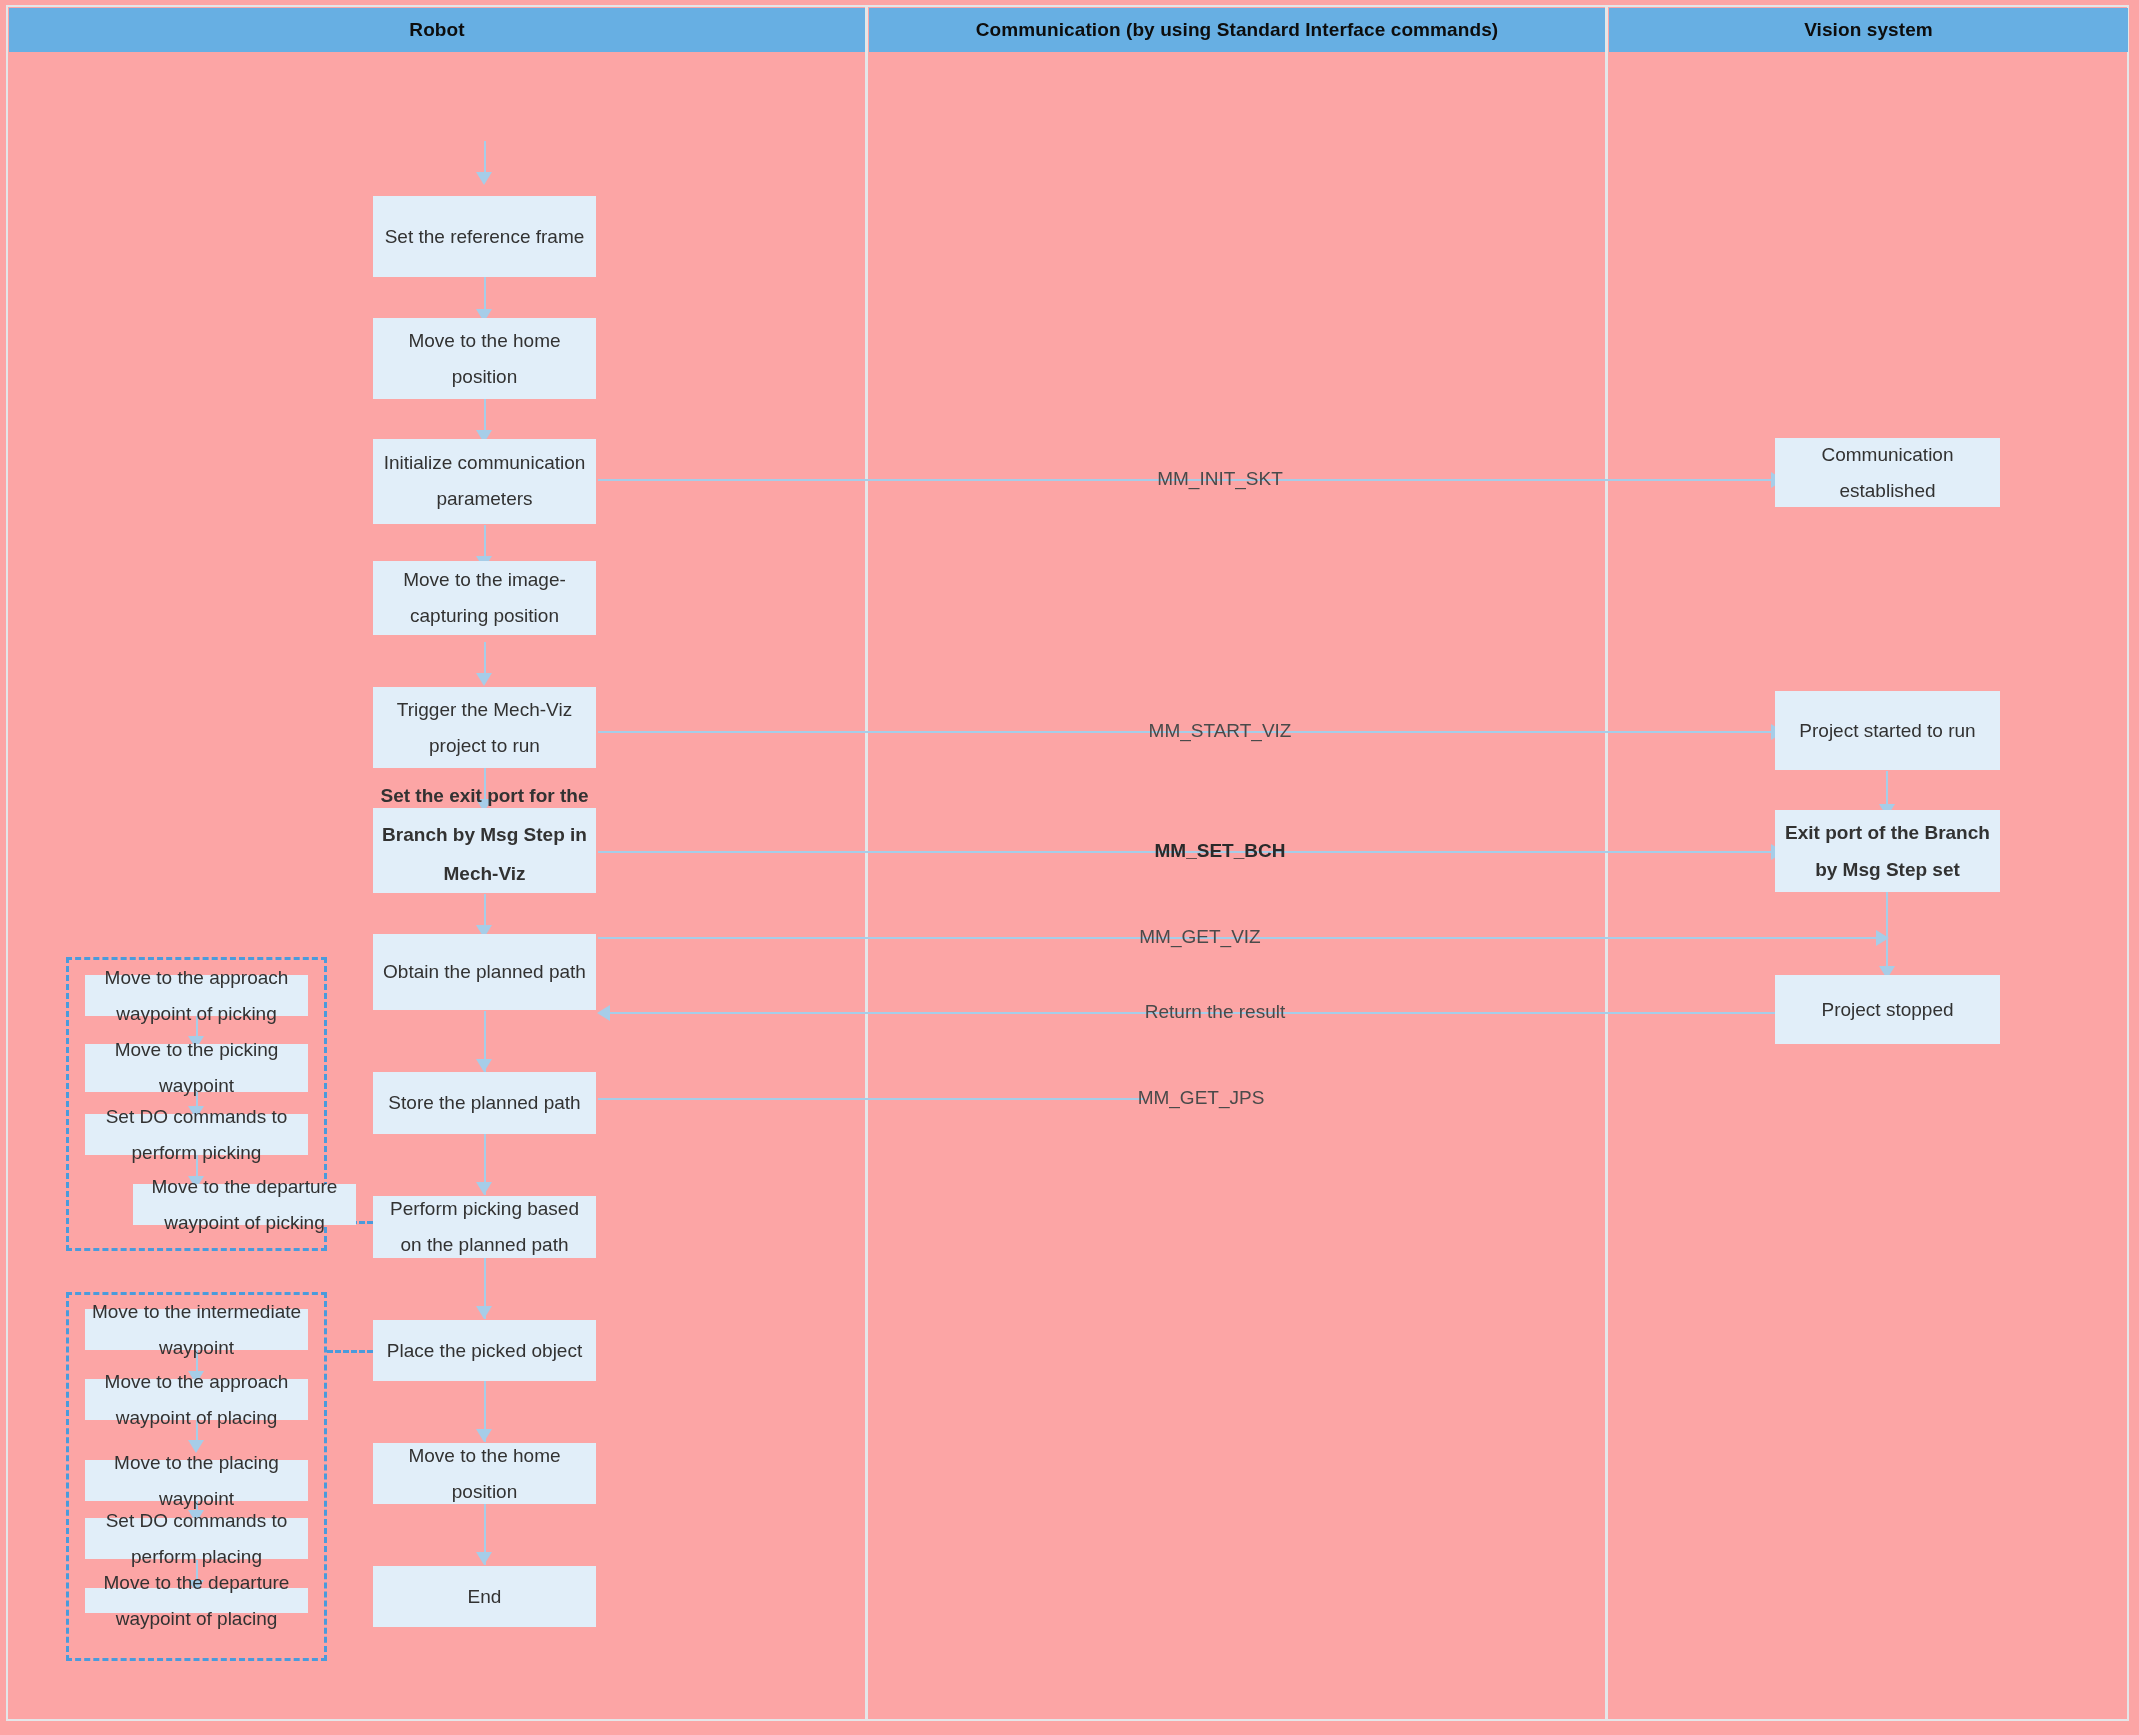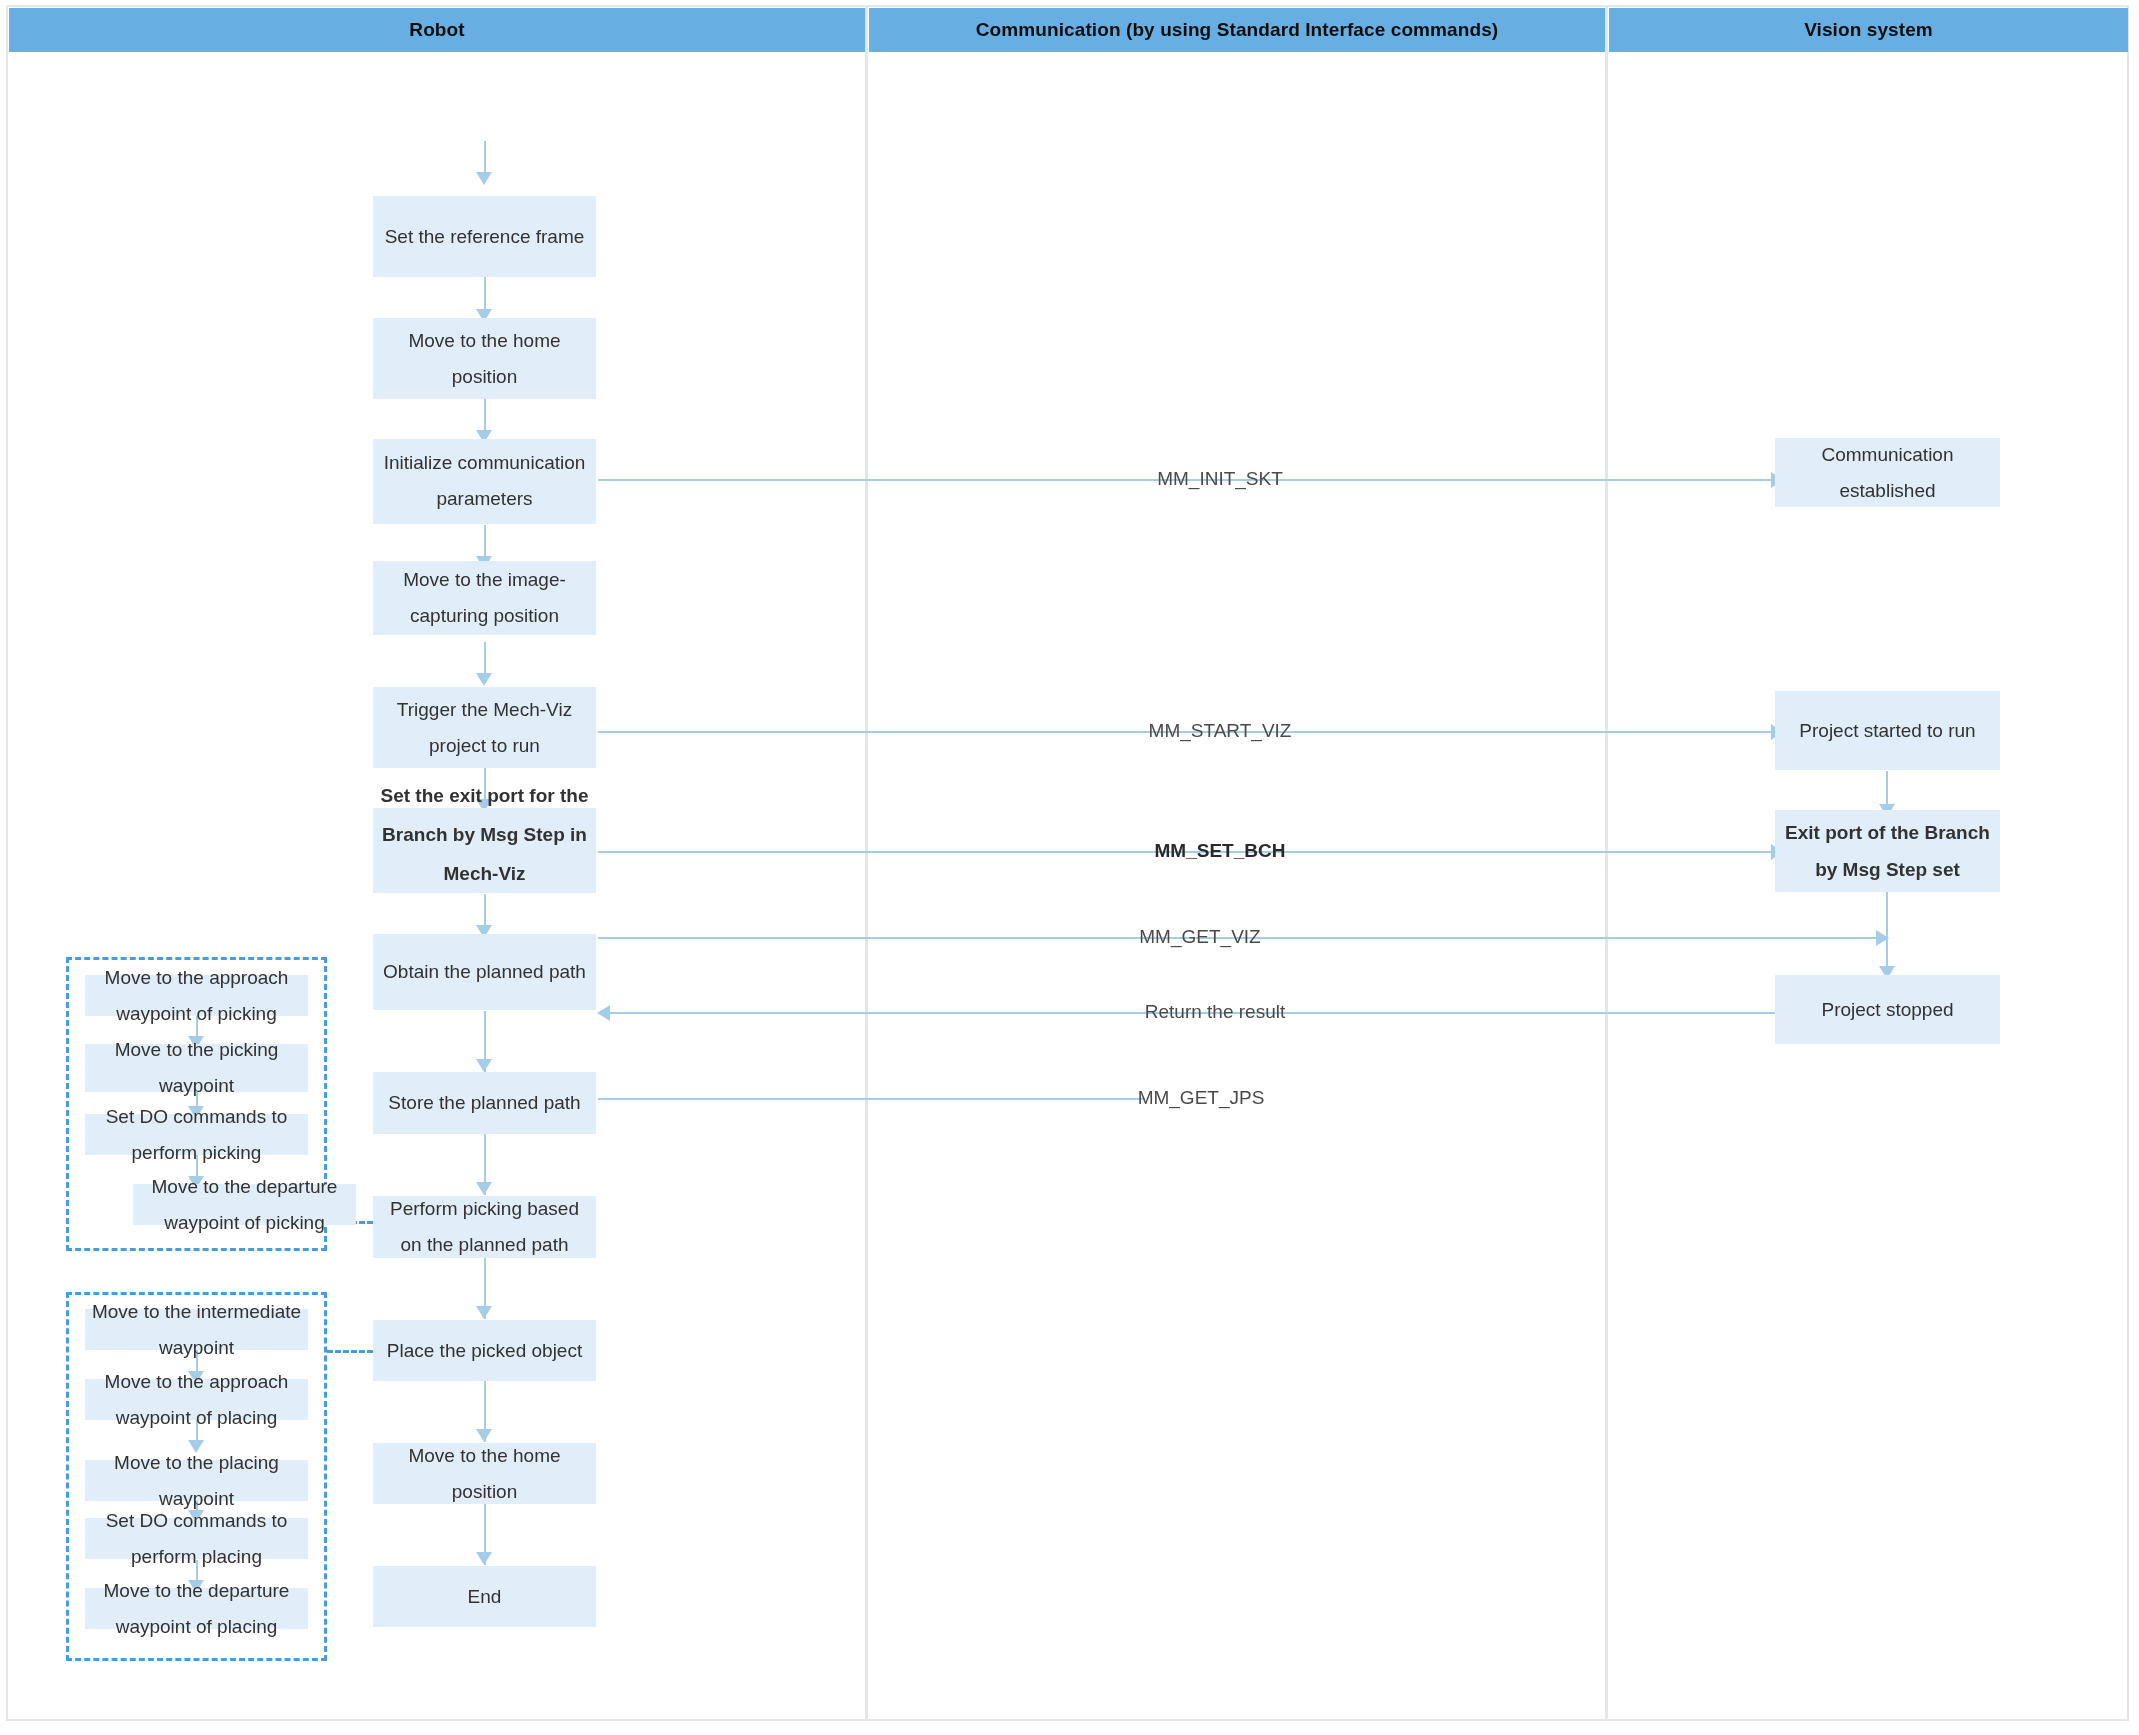--- a/index.html
+++ b/index.html
@@ -4,21 +4,21 @@
 <style>
   html, body {
     margin: 0;
     padding: 0;
     background: #000000;
   }
   #stage {
     position: relative;
     width: 2140px;
     height: 1736px;
-    background: #ffffff;
+    background: #fca5a5;
     font-family: "Liberation Sans", sans-serif;
     overflow: hidden;
   }
 
   
   .lane-frame {
     position: absolute;
     left: 6px;
     top: 5.2px;
     width: 2123px;
@@ -313,18 +313,18 @@
   </div>
   <div class="node" style="left:85px; top:1379px; width:223px; height:41px; line-height:36px;">
     <span class="txt">Move to the approach waypoint of placing</span>
   </div>
   <div class="node" style="left:85px; top:1460px; width:223px; height:41px; line-height:36px;">
     <span class="txt">Move to the placing waypoint</span>
   </div>
   <div class="node" style="left:85px; top:1518px; width:223px; height:41px; line-height:36px;">
     <span class="txt">Set DO commands to perform placing</span>
   </div>
-  <div class="node" style="left:85px; top:1588px; width:223px; height:41px; line-height:36px;">
+  <div class="node" style="left:85px; top:1588px; width:223px; height:25px; line-height:36px;">
     <span class="txt">Move to the departure waypoint of placing</span>
   </div>
 
 </div>
 
 
 </body></html>

